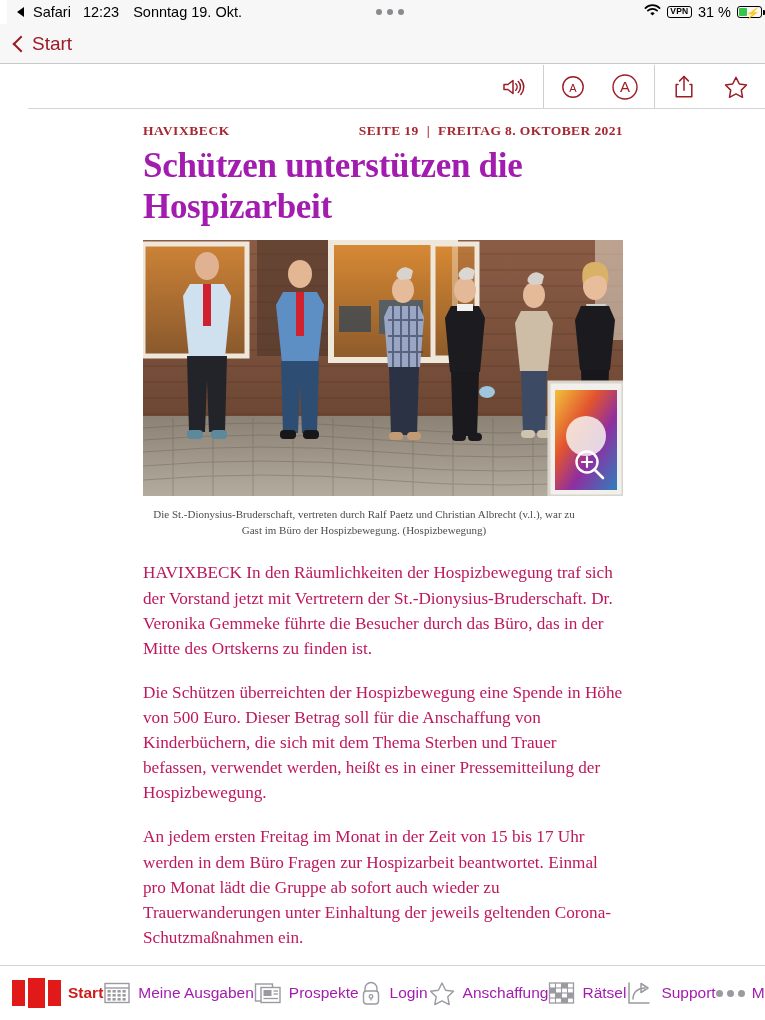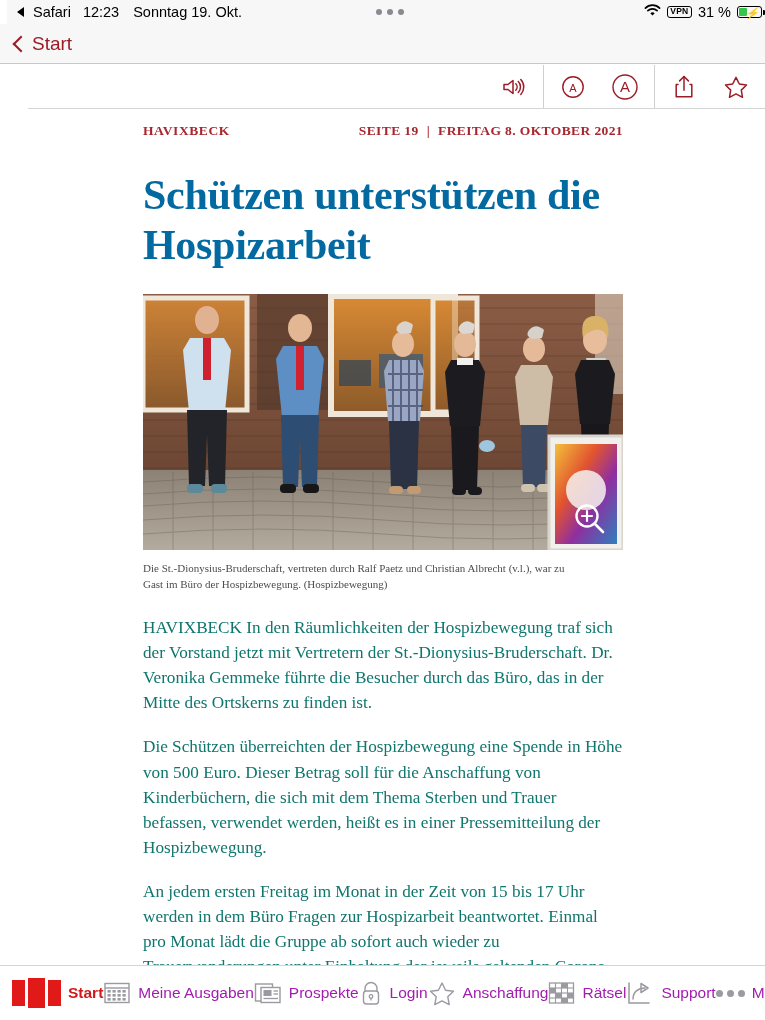--- a/index.html
+++ b/index.html
@@ -107,40 +107,40 @@
 
   .kicker-row {
     display: flex; align-items: baseline; justify-content: space-between;
     color: #a8262f; font-size: 13.5px; letter-spacing: .4px;
     padding-top: 14px; font-weight: 600;
   }
   .kicker-left { letter-spacing: .6px; }
   .kicker-sep { margin: 0 8px; color: #a8262f; }
 
   .headline {
-    margin-top: 32px;
-    font-size: 42px; line-height: 1.18; font-weight: 700; color: #0369a1;
+    margin-top: 6px;
+    font-size: 35px; line-height: 1.18; font-weight: 700; color: #a21caf;
     letter-spacing: -0.3px;
   }
 
-  .figure { margin-top: 24px; width: 442px; }
+  .figure { margin-top: 12px; width: 442px; text-align: center; }
   .photo {
     position: relative; width: 480px; height: 256px; overflow: hidden;
     background: #6d5241;
   }
   .photo-zoom {
     position: absolute; right: 16px; bottom: 14px;
     width: 34px; height: 34px; cursor: pointer;
   }
   .caption {
     margin-top: 11px; font-size: 11px; line-height: 1.45; color: #4c4c4c;
   }
 
   .body-p {
-    margin-top: 19px; font-size: 17.2px; line-height: 1.46; color: #0f766e;
+    margin-top: 19px; font-size: 17.2px; line-height: 1.46; color: #be185d;
   }
   .body-p:first-of-type { margin-top: 22px; }
 
   
   .tabbar {
     position: absolute; bottom: 0; left: 0; width: 765px; height: 55px;
     background: #fff; border-top: 1px solid #d4d4d4;
     display: flex; align-items: center; justify-content: space-between;
     padding: 0 12px;
   }

